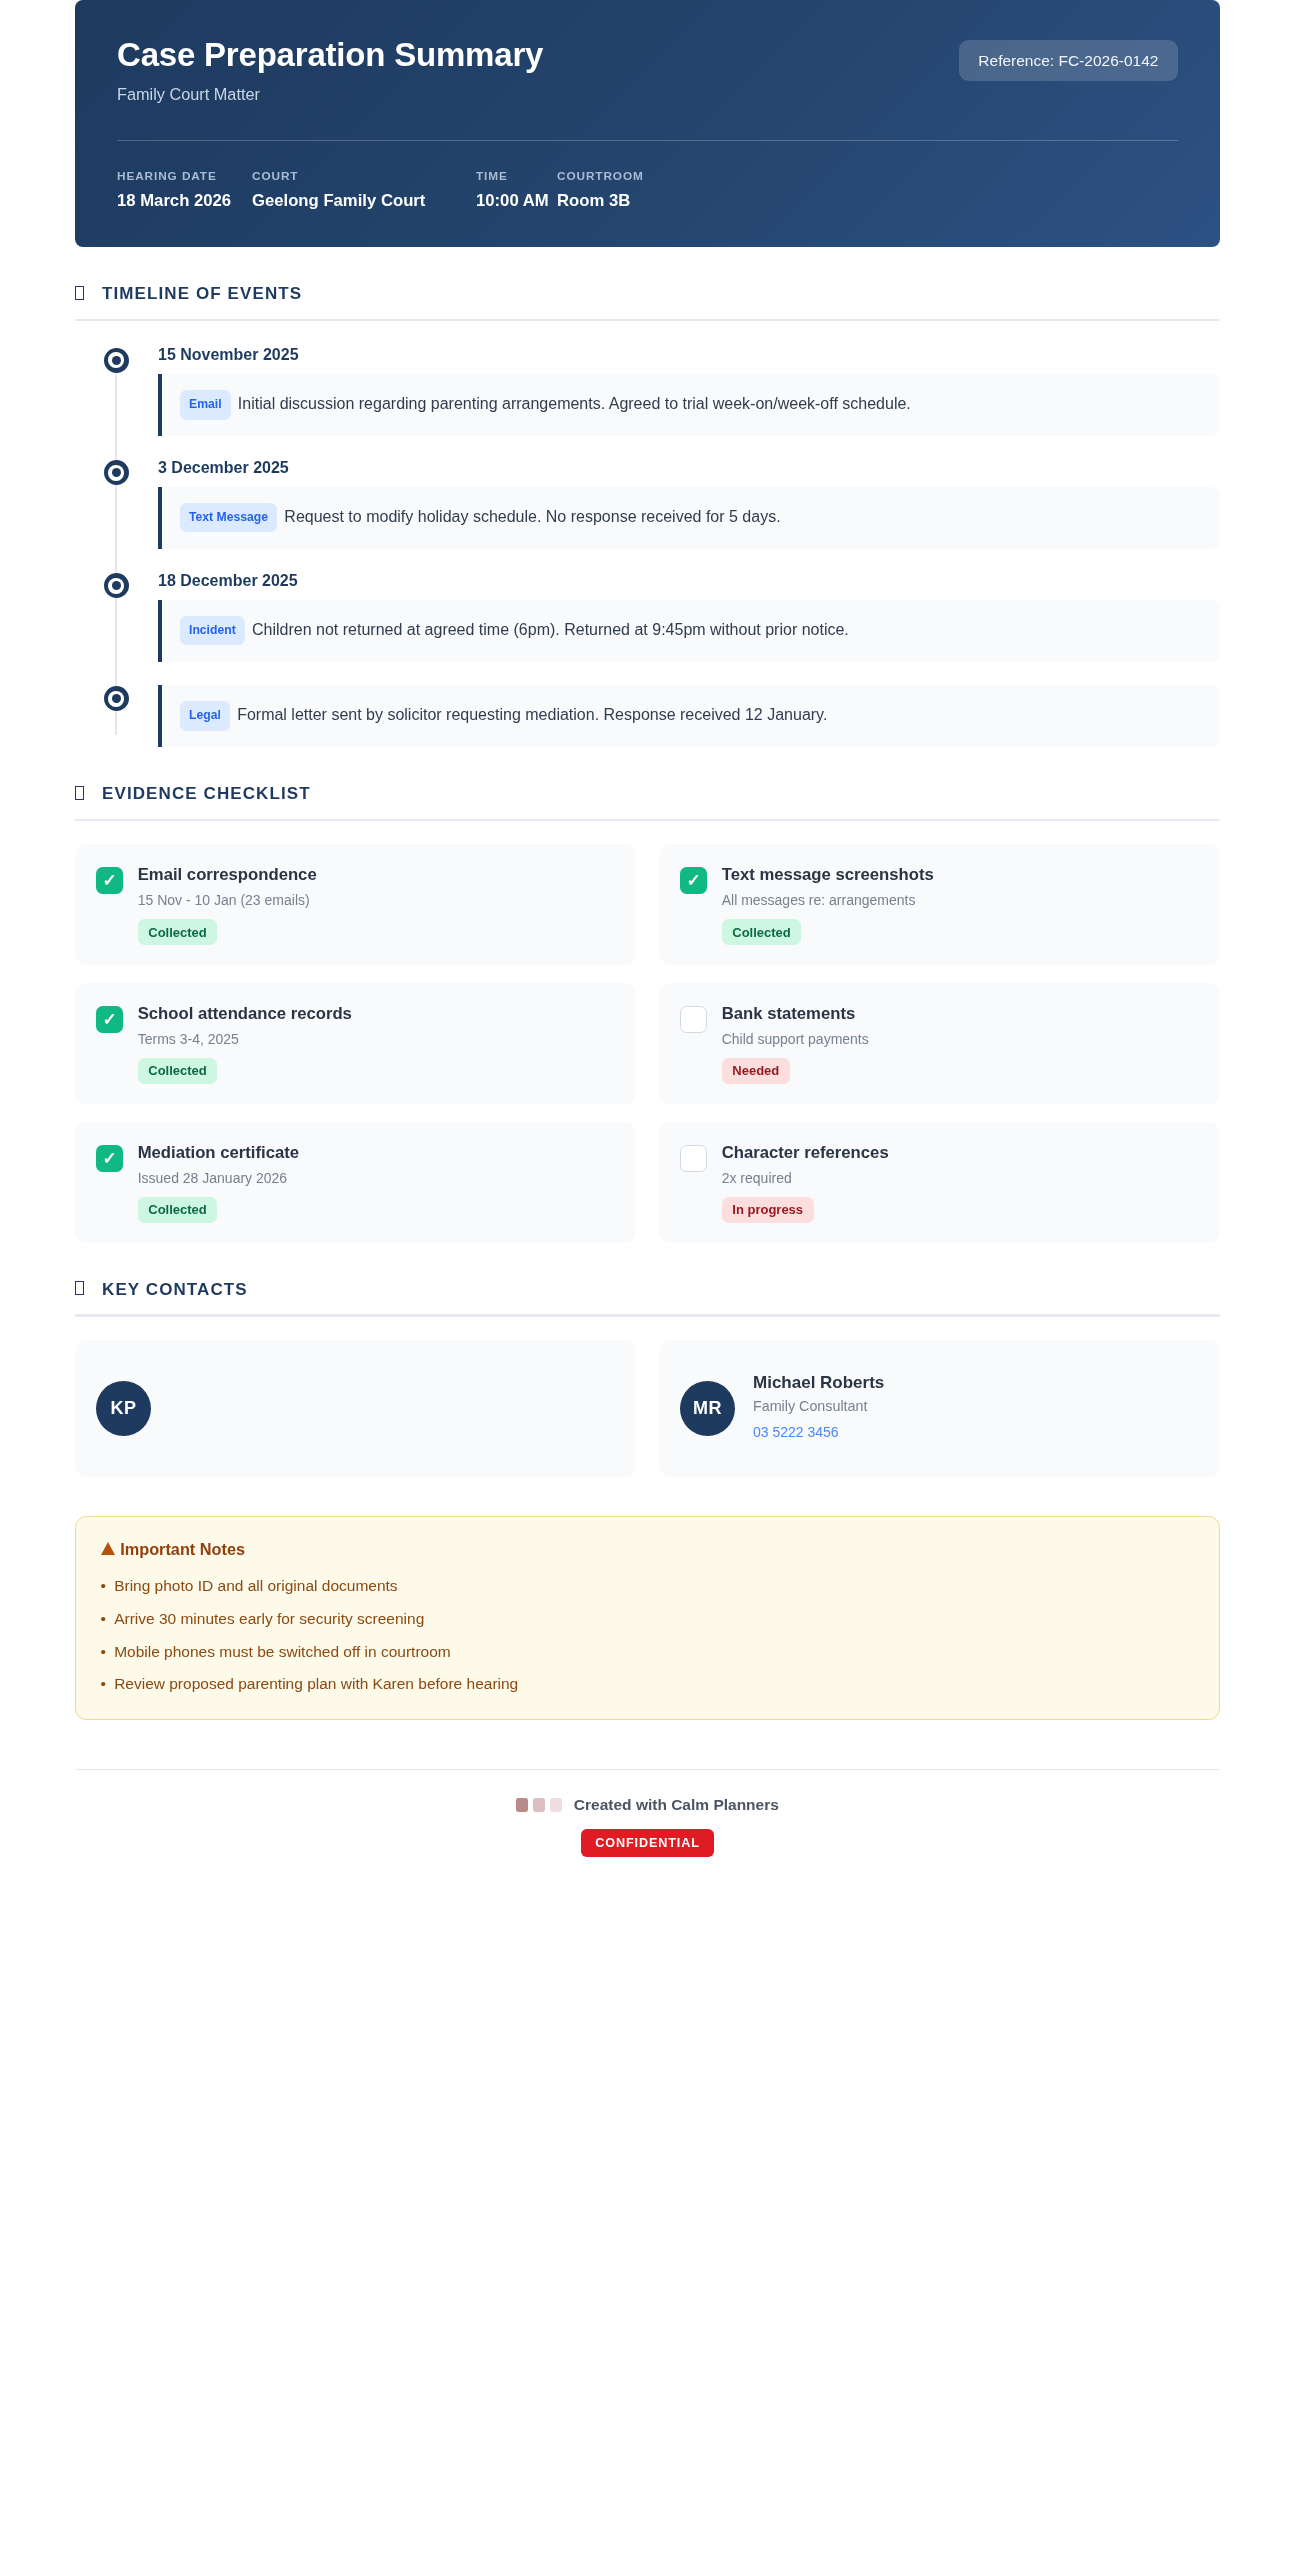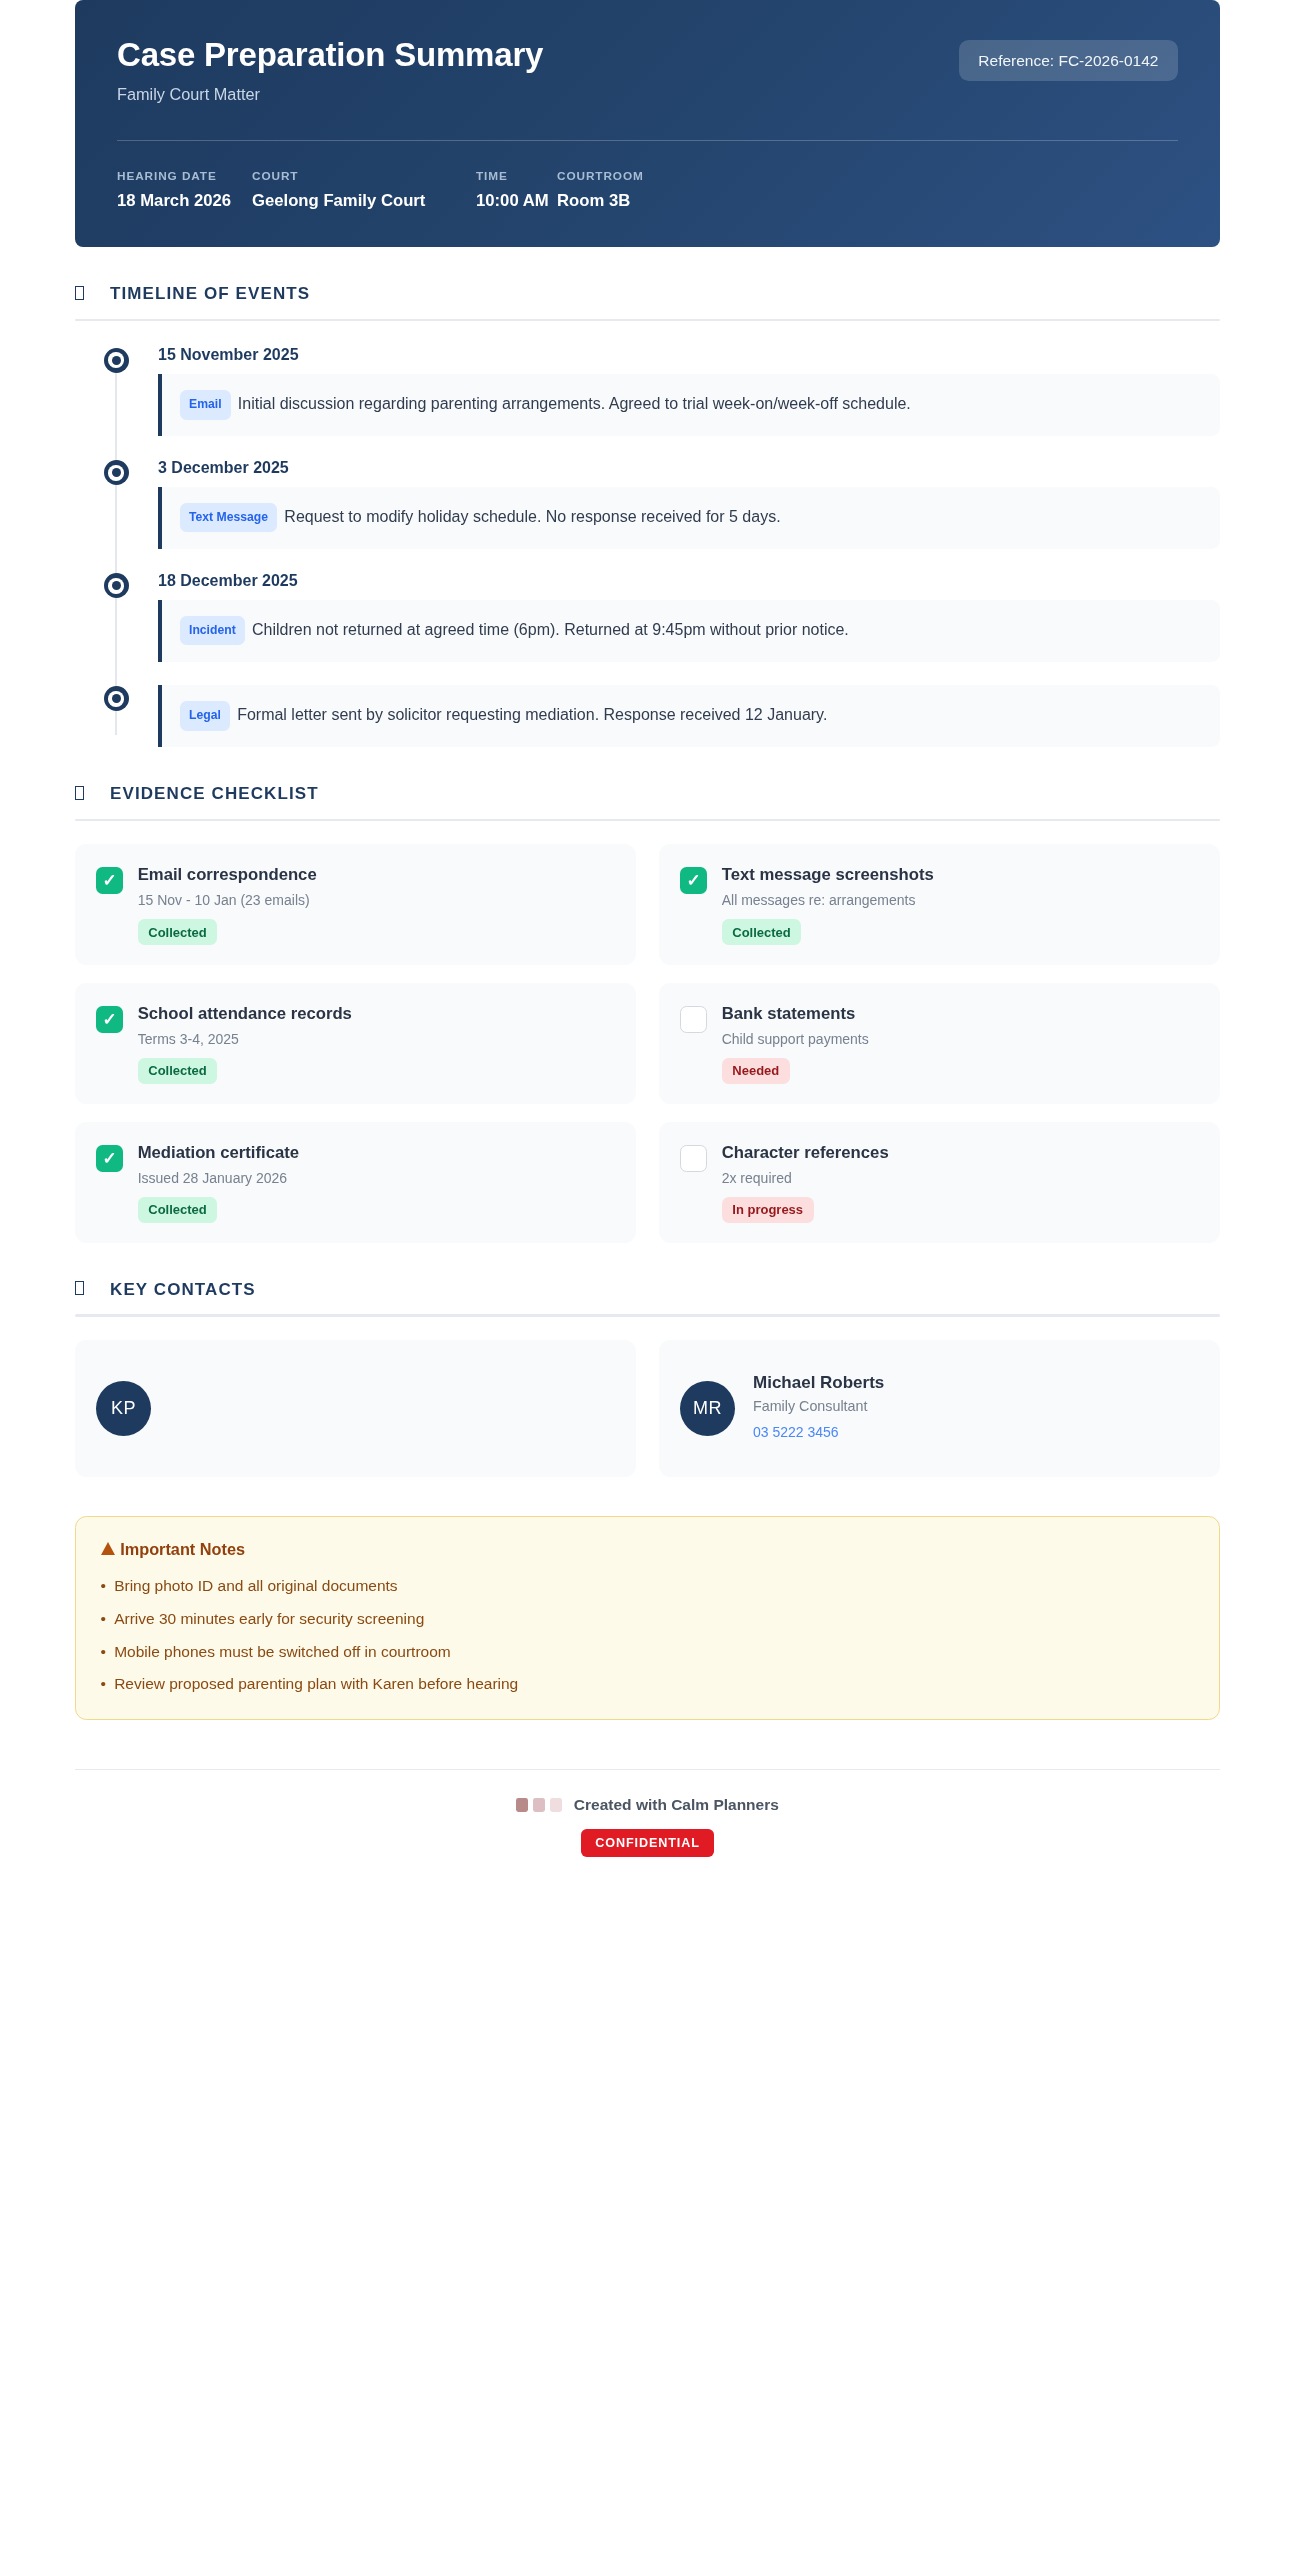--- a/index.html
+++ b/index.html
@@ -67,21 +67,21 @@
     font-size: 16.7px;
     font-weight: bold;
     color: #ffffff;
   }
 
   
   .section { margin-top: 37px; }
   .section-head {
     display: flex;
     align-items: baseline;
-    gap: 26px;
+    gap: 18px;
     font-size: 17px;
     font-weight: bold;
     letter-spacing: 1.1px;
     color: #1e3a5f;
     text-transform: uppercase;
   }
   .tofu {
     display: inline-block;
     width: 9px;
     height: 14px;
@@ -223,21 +223,21 @@
     align-items: center;
     gap: 18px;
     min-height: 137px;
   }
   .avatar {
     width: 55px; height: 55px;
     border-radius: 50%;
     background: #1e3a5f;
     color: #ffffff;
     font-size: 18px;
-    font-weight: normal;
+    font-weight: bold;
     display: flex; align-items: center; justify-content: center;
     flex: none;
     letter-spacing: 0.4px;
   }
   .c-name { font-size: 17px; font-weight: bold; color: #2b3444; }
   .c-role { margin-top: 4.9px; font-size: 14.3px; color: #77818f; }
   .c-links { margin-top: 8.2px; font-size: 14px; color: #4a87f7; line-height: 1.5; }
   .c-links .sep { color: #2b3444; padding: 0 1.6px; }
   .c-links .em { display: block; }
 

